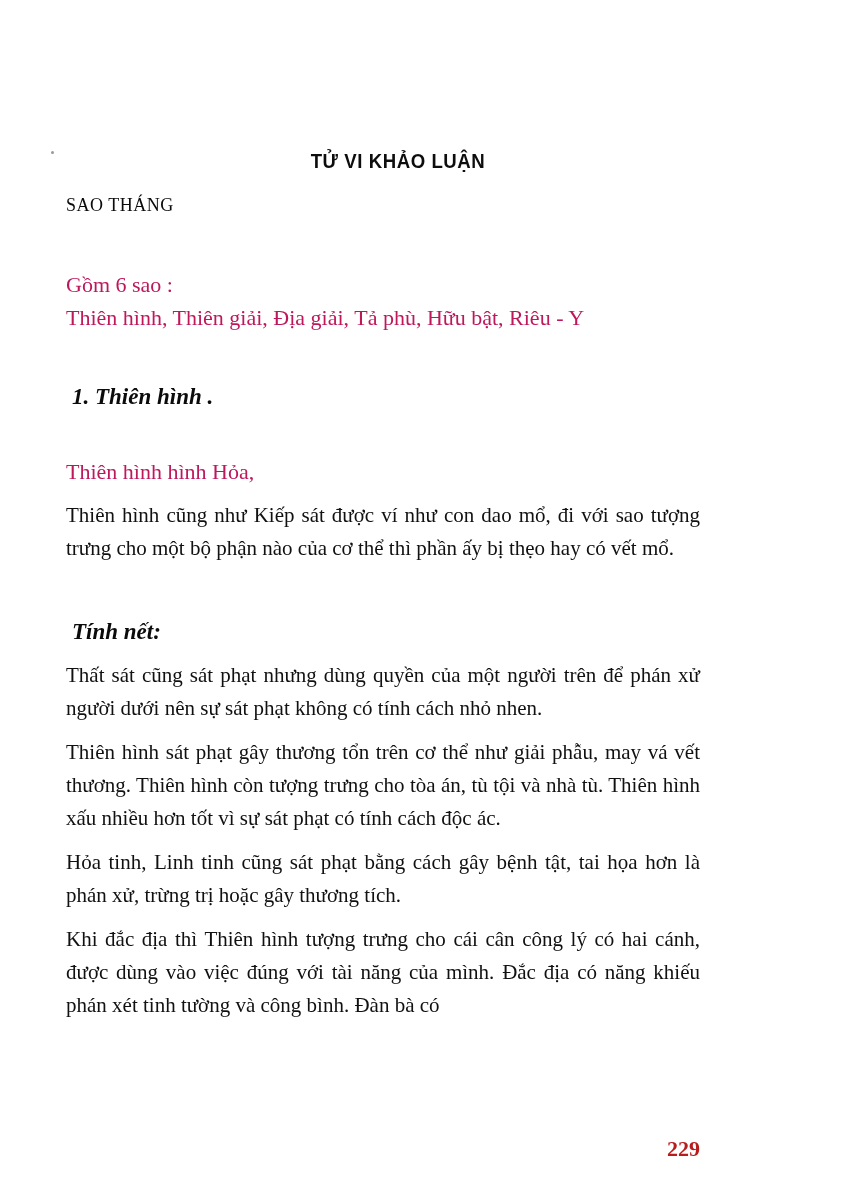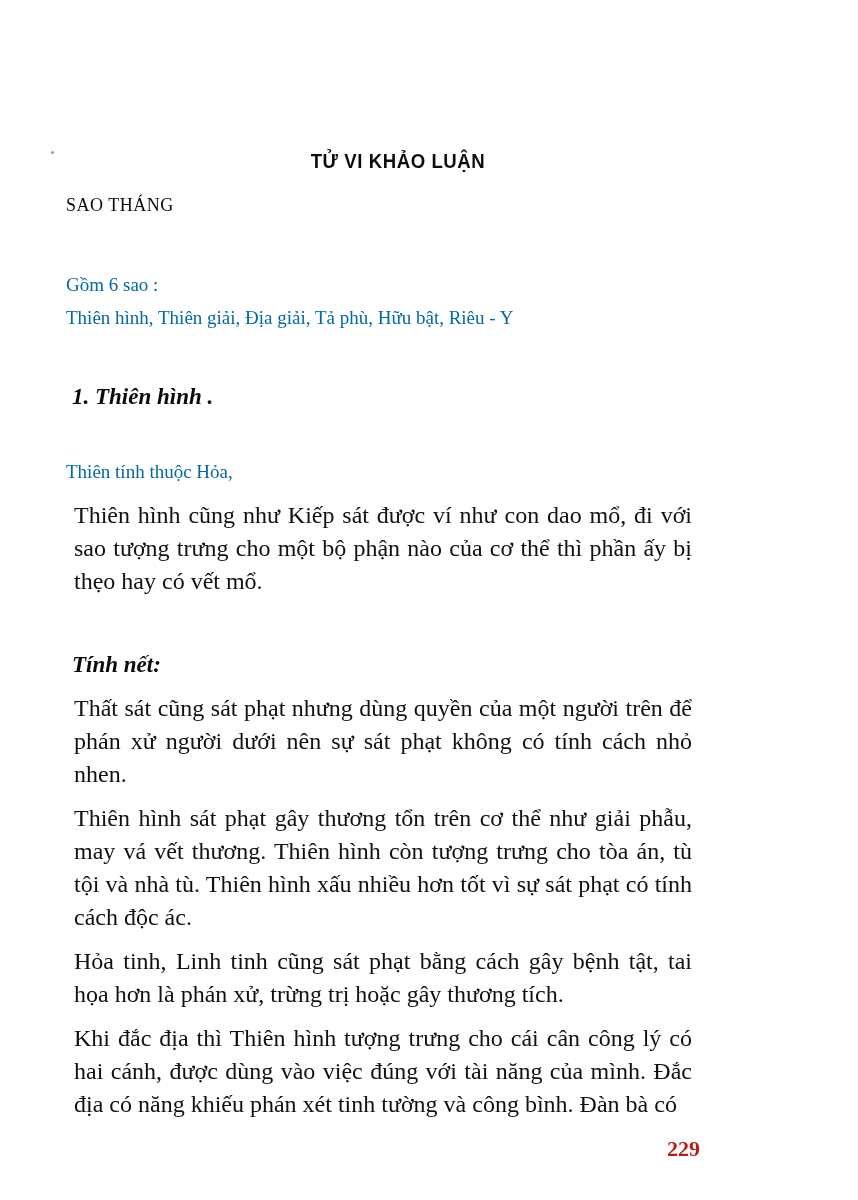--- a/index.html
+++ b/index.html
@@ -65,32 +65,32 @@
     margin: 0 0 0 0;
     line-height: 30px;
     color: #0b0b0b;
   }
 
   .lead-block {
     margin-top: 48px;
   }
 
   .line {
-    font-size: 19px;
+    font-size: 22px;
     line-height: 33px;
-    color: #0369a1;
+    color: #be185d;
     white-space: nowrap;
   }
 
   .para {
-    font-size: 24px;
+    font-size: 21px;
     line-height: 33px;
     text-align: justify;
     color: #111111;
-    margin: 8px;
+    margin: 0;
   }
 
   .para.spaced {
     margin-top: 11px;
   }
 
   .sub-heading {
     font-size: 23px;
     font-style: italic;
     font-weight: bold;
@@ -140,21 +140,21 @@
     <h1 class="section-title">SAO THÁNG</h1>
 
     <div class="lead-block">
       <div class="line">Gồm 6 sao :</div>
       <div class="line">Thiên hình, Thiên giải, Địa giải, Tả phù, Hữu bật, Riêu - Y</div>
     </div>
 
     <div class="sub-heading heading-gap-top">1. Thiên hình .</div>
 
     <div class="body-gap">
-      <div class="line">Thiên tính thuộc Hỏa,</div>
+      <div class="line">Thiên hình hình Hỏa,</div>
       <p class="para spaced">Thiên hình cũng như Kiếp sát được ví như con dao mổ, đi với sao tượng trưng cho một bộ phận nào của cơ thể thì phần ấy bị thẹo hay có vết mổ.</p>
     </div>
 
     <div class="sub-heading heading-gap-top-small">Tính nết:</div>
 
     <div class="tight">
       <p class="para spaced">Thất sát cũng sát phạt nhưng dùng quyền của một người trên để phán xử người dưới nên sự sát phạt không có tính cách nhỏ nhen.</p>
       <p class="para spaced">Thiên hình sát phạt gây thương tổn trên cơ thể như giải phẫu, may vá vết thương. Thiên hình còn tượng trưng cho tòa án, tù tội và nhà tù. Thiên hình xấu nhiều hơn tốt vì sự sát phạt có tính cách độc ác.</p>
       <p class="para spaced">Hỏa tinh, Linh tinh cũng sát phạt bằng cách gây bệnh tật, tai họa hơn là phán xử, trừng trị hoặc gây thương tích.</p>
       <p class="para spaced">Khi đắc địa thì Thiên hình tượng trưng cho cái cân công lý có hai cánh, được dùng vào việc đúng với tài năng của mình. Đắc địa có năng khiếu phán xét tinh tường và công bình. Đàn bà có</p>

